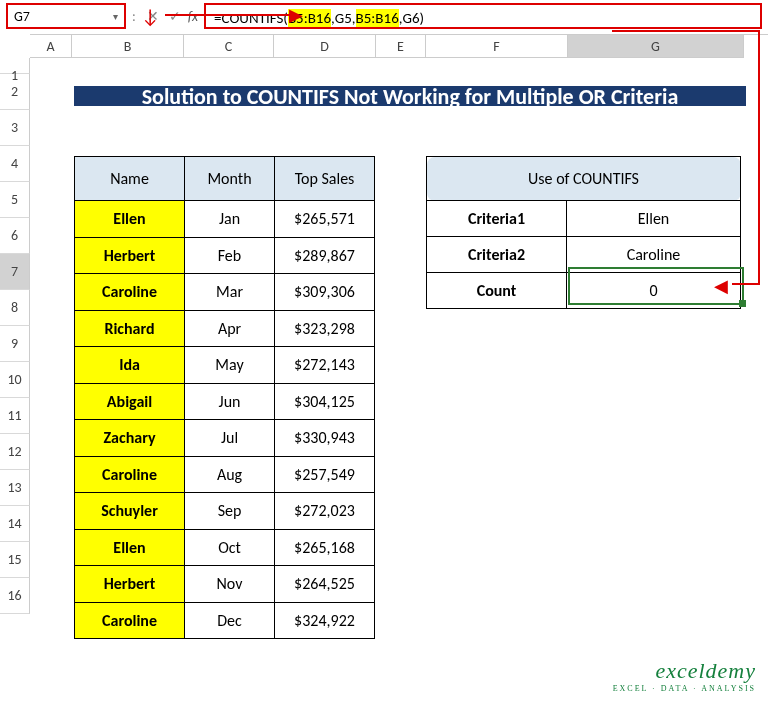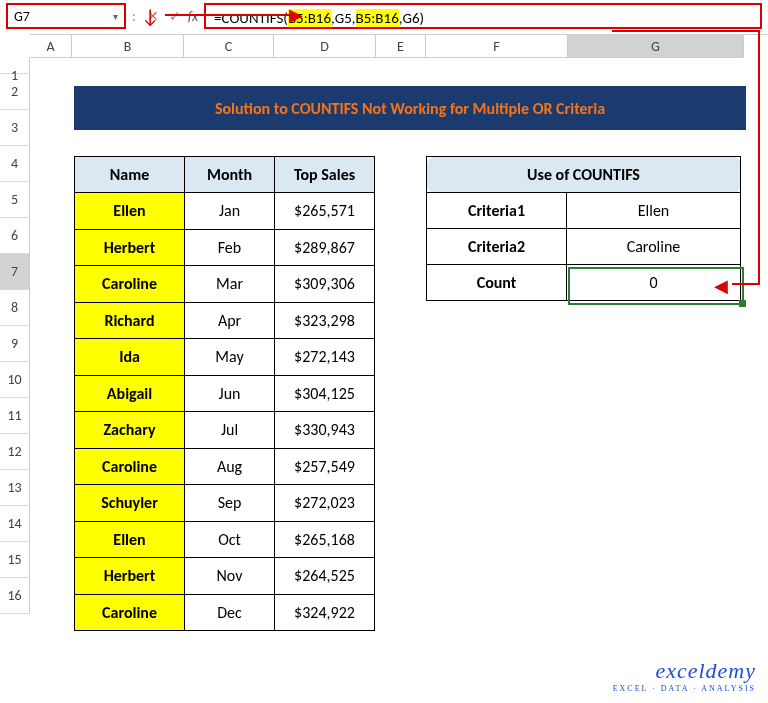--- a/index.html
+++ b/index.html
@@ -16,47 +16,47 @@
   
   .sheet { position: relative; margin-top: 2px; }
   .col-headers { display: flex; margin-left: 30px; height: 24px; border-top: 1px solid #ccc; }
   .col-h { border-right: 1px solid #ccc; border-bottom: 1px solid #ccc; text-align: center; font-size: 14px; color: #444; line-height: 24px; background: #fff; }
   .row-headers { position: absolute; left: 0; top: 24px; width: 30px; }
   .row-h { height: 36px; border-right: 1px solid #ccc; border-bottom: 1px solid #d9d9d9; text-align: center; font-size: 14px; color: #444; line-height: 36px; background: #fff; }
   .row-h.sel { background: #d2d2d2; }
   .row-h.r1 { height: 16px; }
   .grid { position: absolute; left: 30px; top: 24px; right: 0; }
   
-  .title-bar { position: absolute; left: 44px; top: 28px; width: 672px; height: 44px; background: #1b3a6e; color: #f97316; font-weight: bold; font-size: 16px; display: flex; align-items: center; justify-content: center; border: 1px solid #1b3a6e; }
+  .title-bar { position: absolute; left: 44px; top: 28px; width: 672px; height: 20px; background: #1b3a6e; color: #ffffff; font-weight: bold; font-size: 22px; display: flex; align-items: center; justify-content: center; border: 1px solid #1b3a6e; }
   
   .tbl1, .tbl2 { position: absolute; border-collapse: collapse; }
   .tbl1 { left: 44px; top: 98px; }
   .tbl2 { left: 396px; top: 98px; }
   .tbl1 th, .tbl1 td, .tbl2 th, .tbl2 td { border: 1px solid #000; font-size: 16px; text-align: center; }
-  .tbl1 th, .tbl2 th { background: #dbe7f1; font-weight: bold; height: 36px; }
+  .tbl1 th, .tbl2 th { background: #dbe7f1; font-weight: normal; height: 44px; }
   .tbl1 td { height: 36.5px; }
   .tbl2 td { height: 36px; }
   .tbl1 .c-name { width: 110px; }
   .tbl1 .c-month { width: 90px; }
   .tbl1 .c-sales { width: 100px; }
   .yellow { background: #ffff00; font-weight: bold; }
   .tbl2 .c-label { width: 140px; font-weight: bold; background: #fff; }
   .tbl2 .c-val { width: 174px; background: #fff; }
   .tbl2 th.merged { width: 314px; border-radius: 8px; }
   
   .selected-cell { position: absolute; border: 2px solid #2e7d32; pointer-events: none; }
   .sel-handle { position: absolute; width: 7px; height: 7px; background: #2e7d32; right: -4px; bottom: -4px; }
   
   .arrow-down { position: absolute; left: 141px; top: 4px; font-size: 20px; color: #d00; }
   .arrow-link { position: absolute; border: 2px solid #d00; pointer-events: none; }
   .arrow-head { position: absolute; color: #d00; font-size: 18px; pointer-events: none; }
   
   .col-h.sel { background: #d2d2d2; }
   
-  .watermark { position: absolute; right: 12px; bottom: 10px; text-align: right; color: #1d4ed8; font-family: Georgia, serif; }
+  .watermark { position: absolute; right: 12px; bottom: 10px; text-align: right; color: #15803d; font-family: Georgia, serif; }
   .watermark .w1 { font-size: 22px; font-style: italic; letter-spacing: 1px; }
   .watermark .w2 { font-size: 8px; letter-spacing: 2px; }
 </style>
 </head>
 <body>
 
 <div class="formula-bar">
   <div class="name-box">
     <span>G7</span>
     <span class="name-box-chevron">▾</span>

